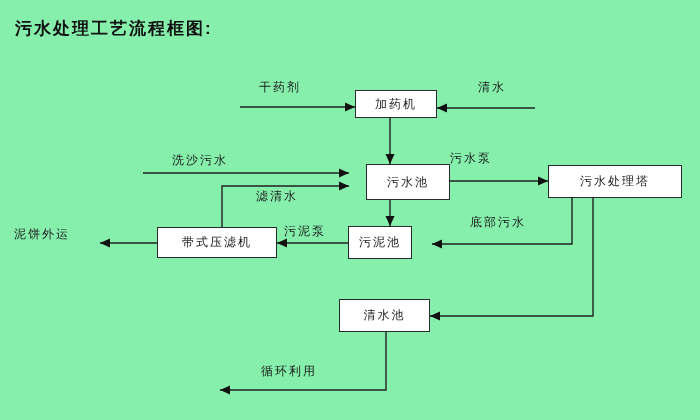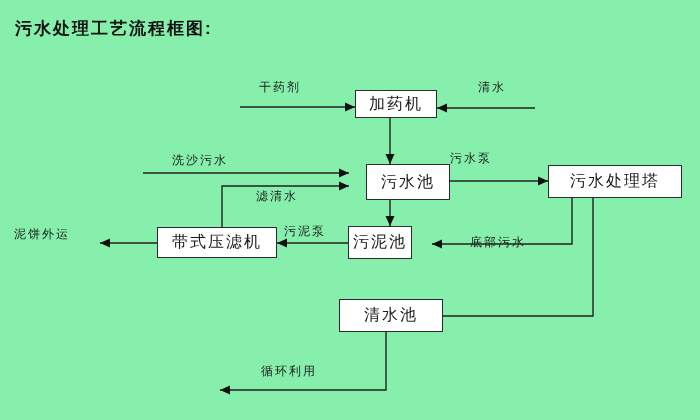--- a/index.html
+++ b/index.html
@@ -33,21 +33,21 @@
     height: 420px;
   }
   .node {
     position: absolute;
     box-sizing: border-box;
     border: 1.5px solid #2b2b2b;
     background: #ffffff;
     display: flex;
     align-items: center;
     justify-content: center;
-    font-size: 16px;
+    font-size: 12px;
     color: #1a1a1a;
     letter-spacing: 2px;
     white-space: nowrap;
     z-index: 2;
   }
   .flow-label {
     position: absolute;
     font-size: 12px;
     color: #1a1a1a;
     letter-spacing: 2px;
@@ -96,24 +96,24 @@
       <polygon class="edge-arrow" points="430,316 440,311.5 440,320.5"></polygon>
       <polyline class="edge-line" points="386,332 386,390 220,390"></polyline>
       <polygon class="edge-arrow" points="220,390 230,385.5 230,394.5"></polygon>
     </svg>
   <div id="node-layer">
       <div class="node" style="left: 355px; top: 90px; width: 82px; height: 28px;">加药机</div>
       <div class="node" style="left: 349px; top: 164px; width: 84px; height: 36px; margin-left: 17px;">污水池</div>
       <div class="node" style="left: 548px; top: 165px; width: 134px; height: 33px;">污水处理塔</div>
       <div class="node" style="left: 348px; top: 226px; width: 64px; height: 33px;">污泥池</div>
       <div class="node" style="left: 157px; top: 227px; width: 120px; height: 31px;">带式压滤机</div>
-      <div class="node" style="left: 339px; top: 299px; width: 104px; height: 33px;">清水池</div>
+      <div class="node" style="left: 339px; top: 299px; width: 91px; height: 33px;">清水池</div>
       <div class="flow-label" style="left: 259px; top: 81px;">干药剂</div>
       <div class="flow-label" style="left: 478px; top: 81px;">清水</div>
       <div class="flow-label" style="left: 172px; top: 154px;">洗沙污水</div>
       <div class="flow-label" style="left: 450px; top: 152px;">污水泵</div>
       <div class="flow-label" style="left: 256px; top: 190px;">滤清水</div>
-      <div class="flow-label" style="left: 470px; top: 236px;">底部污水</div>
+      <div class="flow-label" style="left: 470px; top: 216px;">底部污水</div>
       <div class="flow-label" style="left: 284px; top: 225px;">污泥泵</div>
       <div class="flow-label" style="left: 14px; top: 228px;">泥饼外运</div>
       <div class="flow-label" style="left: 261px; top: 365px;">循环利用</div>
     </div>
 </div>
 
 </body></html>

